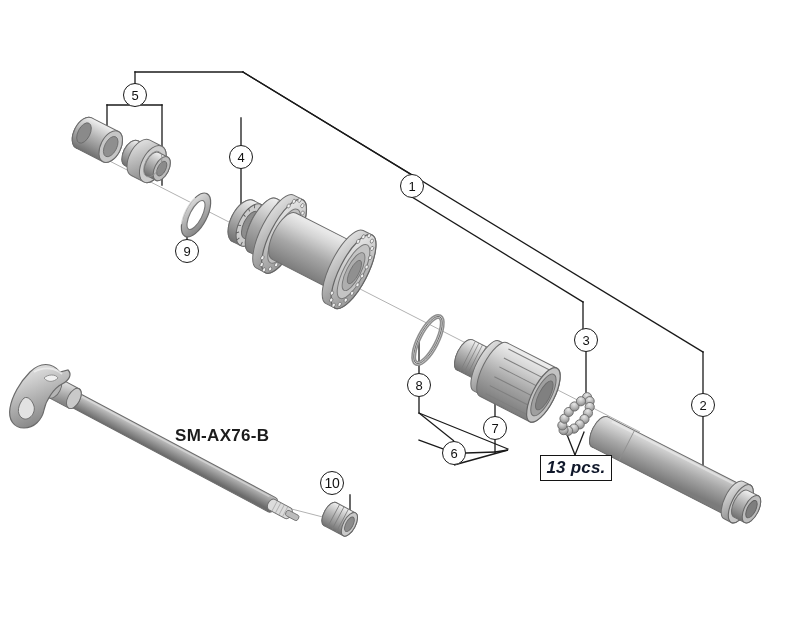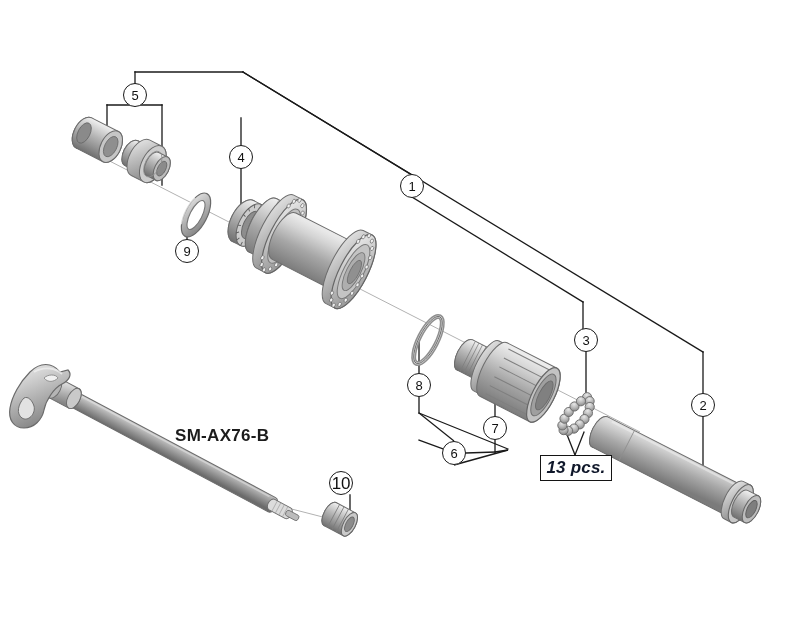--- a/index.html
+++ b/index.html
@@ -429,19 +429,19 @@
 
   <div class="callout-circle" style="left:400px; top:174px;">1</div>
   <div class="callout-circle" style="left:691px; top:393px;">2</div>
   <div class="callout-circle" style="left:574px; top:328px;">3</div>
   <div class="callout-circle" style="left:229px; top:145px;">4</div>
   <div class="callout-circle" style="left:123px; top:83px;">5</div>
   <div class="callout-circle" style="left:442px; top:441px;">6</div>
   <div class="callout-circle" style="left:483px; top:416px;">7</div>
   <div class="callout-circle" style="left:407px; top:373px;">8</div>
   <div class="callout-circle" style="left:175px; top:239px;">9</div>
-  <div class="callout-circle" style="left:329px; top:471px; font-size:17px;">10</div>
+  <div class="callout-circle" style="left:320px; top:471px; font-size:14px;">10</div>
 
   <div class="model-label" style="left:175px; top:382px;">SM-AX76-B</div>
 
   <div class="qty-box" style="left:540px; top:455px; width:72px; height:26px;">13 pcs.</div>
 
 </div>
 
 </body></html>

